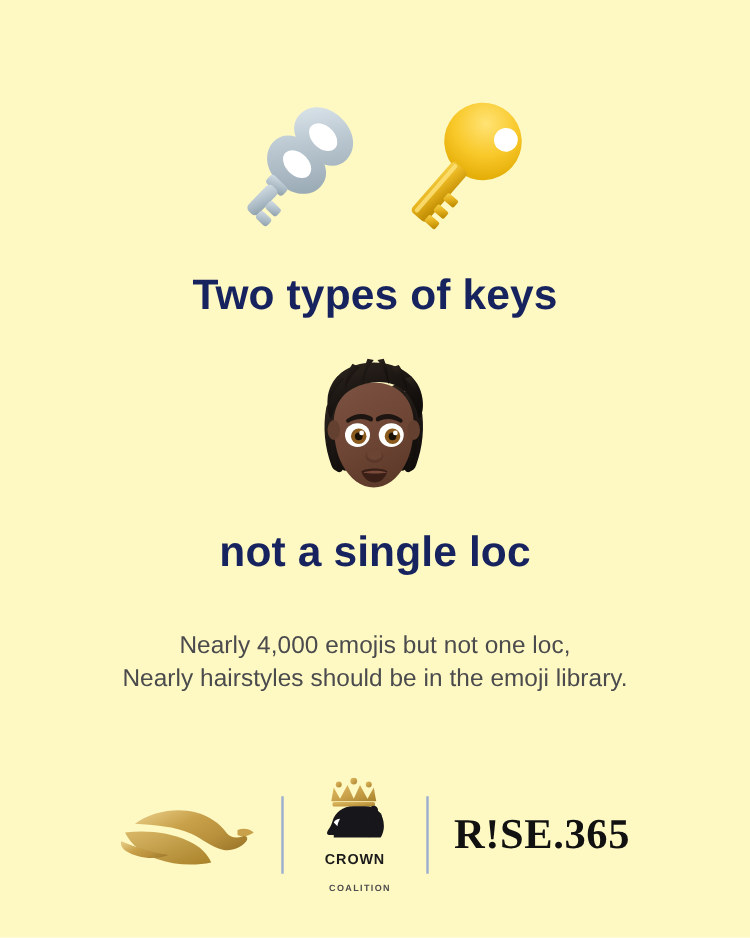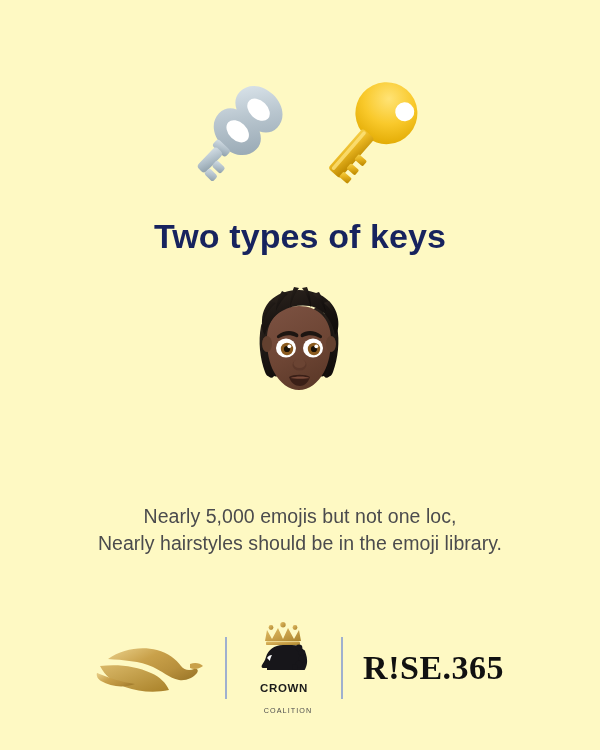--- a/index.html
+++ b/index.html
@@ -104,21 +104,21 @@
   }
   .crown-word {
     font-size:11.5px;
     font-weight:700;
     letter-spacing:0.7px;
     color:#1b1b1b;
     line-height:12px;
   }
   .coalition-word {
     font-size:7.2px;
-    font-weight:400;
+    font-weight:700;
     letter-spacing:1.1px;
     color:#4d4d4d;
     line-height:9px;
     margin-left:8px;
   }
 
   
   .rise-mark {
     font-family:Liberation Serif, serif;
     font-size:34px;
@@ -271,23 +271,24 @@
       <circle cx="79.3" cy="64.3" r="1.9" fill="#ffffff"></circle>
 
       <ellipse cx="62.5" cy="83" rx="7" ry="5.5" fill="#5c382a"></ellipse>
       <ellipse cx="62.5" cy="81.5" rx="6" ry="4.5" fill="#6b4433"></ellipse>
 
       <path d="M52 95 c4 -3 17 -3 21 0 c-2 6 -6 9 -10 9 c-5 0 -9 -3 -11 -9 z" fill="#3a1f17"></path>
       <path d="M53.5 96 c5 -2 15 -2 19 0 c-3 1 -16 1 -19 0 z" fill="#7a4b3a"></path>
     </svg>
   </div>
 
+  <div class="headline headline-2">not a single loc</div>
 
   <div class="body-copy">
-    <span class="ln">Nearly 5,000 emojis but not one loc,</span>
+    <span class="ln">Nearly 4,000 emojis but not one loc,</span>
     <span class="ln">Nearly hairstyles should be in the emoji library.</span>
   </div>
 
   <div class="footer">
 
     <div class="logo-cell cell-dove">
       <svg width="112" height="56" viewBox="0 0 112 56">
         <defs>
           <linearGradient id="doveG" x1="0" y1="0.2" x2="1" y2="0.9">
             <stop offset="0%" stop-color="#e3c77e"></stop>

